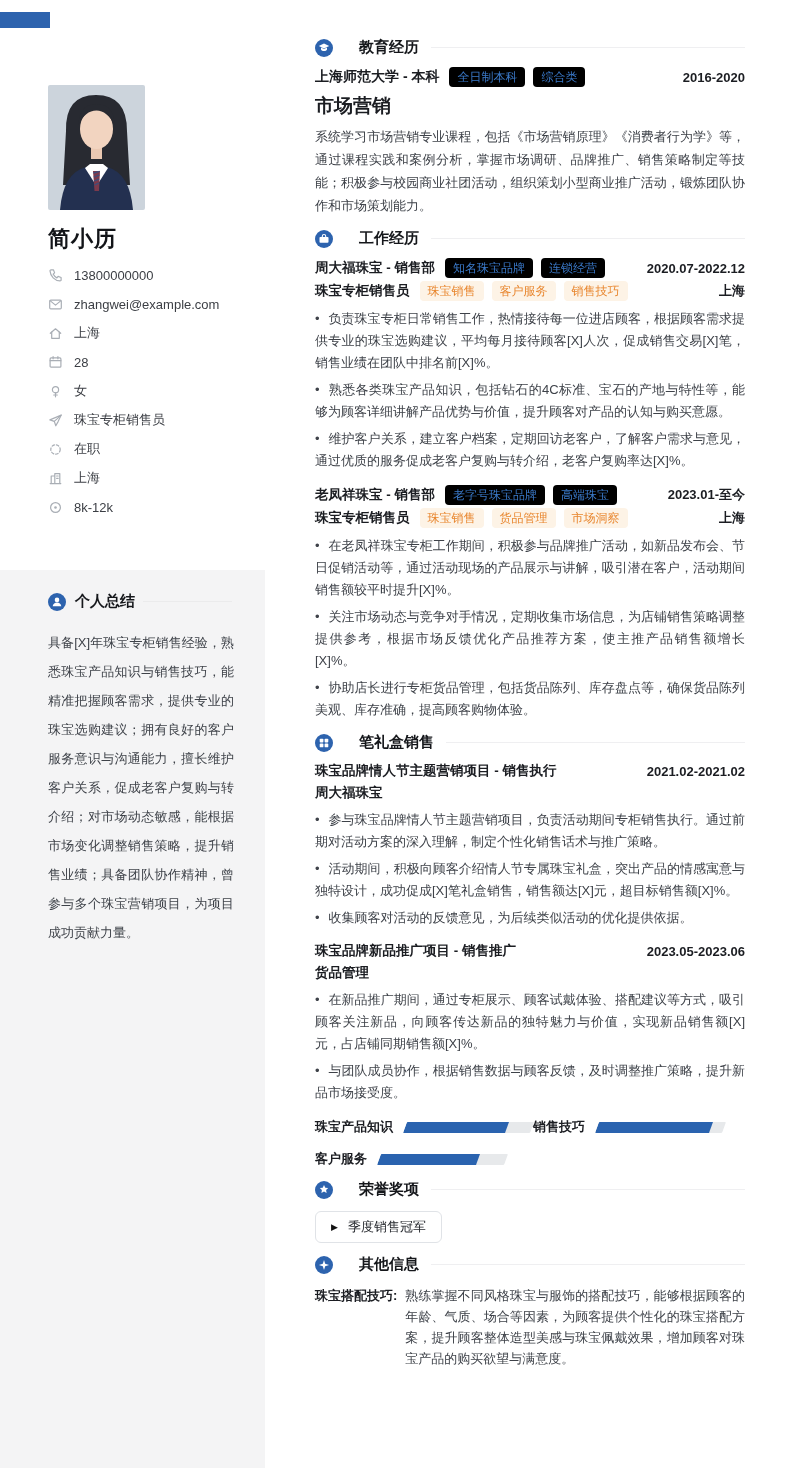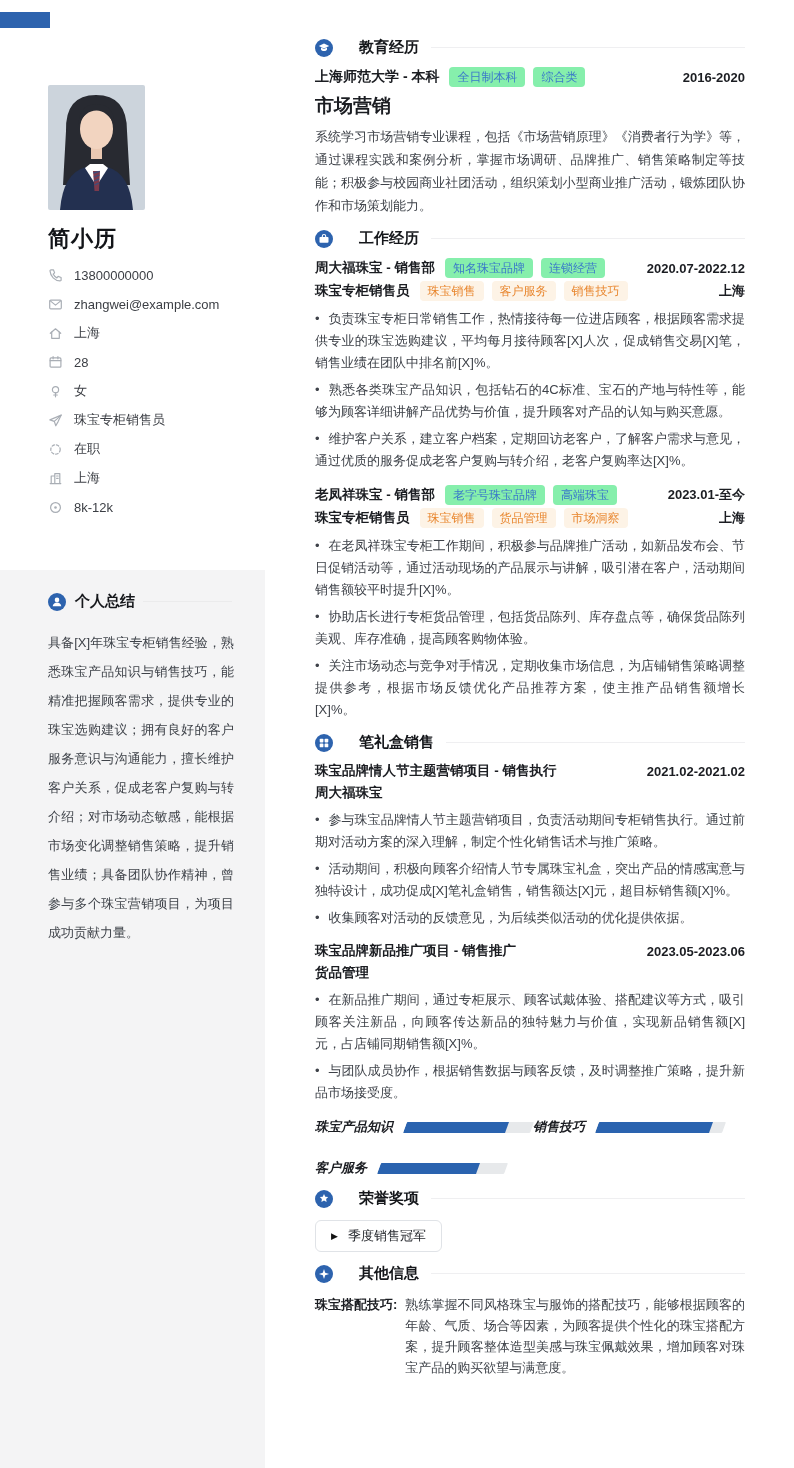--- a/index.html
+++ b/index.html
@@ -33,35 +33,35 @@
   .sec-head { display:flex; align-items:center; margin-bottom:10px; }
   .sec-icon { width:18px; height:18px; flex:none; display:inline-flex; }
   .sec-title { font-size:15px; font-weight:700; color:#15171b; margin-left:26px; white-space:nowrap; }
   .sec-line { flex:1; height:1px; background:#efeff1; margin-left:12px; }
 
   .head-row { display:flex; align-items:center; margin-bottom:3px; }
   .h-name { font-weight:700; font-size:13.5px; color:#1b1d22; white-space:nowrap; }
   .edu-school { font-size:14px; }
   .tags { display:inline-flex; gap:8px; margin-left:10px; }
   .tag { font-size:12px; line-height:1; padding:4px 8px; border-radius:4px; white-space:nowrap; }
-  .tag.blue { color:#3a79c9; background:#86efac; }
+  .tag.blue { color:#3a79c9; background:#000000; }
   .tag.orange { color:#e8862e; background:#fdf3e6; }
   .date { margin-left:auto; font-weight:700; font-size:13px; color:#1b1d22; white-space:nowrap; padding-left:8px; }
   .major { margin:6px 0 6px; font-size:19px; }
   .para { font-size:13px; line-height:22px; color:#3e4249; text-align:justify; margin:0 0 5px; }
   .edu-para { line-height:23px; margin-top:2px; }
   .dot { margin-right:9px; }
   .role-row { margin-bottom:7px; }
   .job-block { margin-top:4px; }
   .job-block + .job-block { margin-top:13px; }
   .proj-block + .proj-block { margin-top:13px; }
   .proj-title-row { margin-bottom:4px; }
   .org-line { font-weight:700; font-size:13.5px; color:#1b1d22; margin:4px 0 7px; }
 
-  .skills-grid { display:grid; grid-template-columns:218px auto; row-gap:23px; margin:14px 0 6px;font-style:italic; }
+  .skills-grid { display:grid; grid-template-columns:218px auto; row-gap:14px; margin:14px 0 6px; }
   .skill-cell { display:flex; align-items:center; }
   .skill-label { font-weight:700; font-size:13px; color:#1b1d22; white-space:nowrap; margin-right:12px; }
   .bar-track { display:block; width:127px; height:11px; background:#e7e9eb; transform:skewX(-20deg); overflow:hidden; border-radius:1px; }
   .bar-fill { display:block; height:100%; background:#2a63af; }
 
   .honor-row { margin:12px 0 4px; }
   .honor-chip { display:inline-flex; align-items:center; gap:10px; padding:6px 15px; border:1px solid #e0e3e7; border-radius:6px; font-size:13px; color:#26292e; background:#fff; cursor:default; }
   .tri { font-size:9px; color:#111; line-height:1; }
 
   .other-body { display:flex; align-items:flex-start; margin-top:11px; }
@@ -260,22 +260,22 @@
             <div class="head-row role-row">
               <span class="h-name">珠宝专柜销售员</span>
               <span class="tags">
                 <span class="tag orange">珠宝销售</span>
                 <span class="tag orange">货品管理</span>
                 <span class="tag orange">市场洞察</span>
               </span>
               <span class="date">上海</span>
             </div>
             <p class="para"><span class="dot">•</span><span>在老凤祥珠宝专柜工作期间，积极参与品牌推广活动，如新品发布会、节日促销活动等，通过活动现场的产品展示与讲解，吸引潜在客户，活动期间销售额较平时提升[X]%。</span></p>
+            <p class="para"><span class="dot">•</span><span>关注市场动态与竞争对手情况，定期收集市场信息，为店铺销售策略调整提供参考，根据市场反馈优化产品推荐方案，使主推产品销售额增长[X]%。</span></p>
             <p class="para"><span class="dot">•</span><span>协助店长进行专柜货品管理，包括货品陈列、库存盘点等，确保货品陈列美观、库存准确，提高顾客购物体验。</span></p>
-            <p class="para"><span class="dot">•</span><span>关注市场动态与竞争对手情况，定期收集市场信息，为店铺销售策略调整提供参考，根据市场反馈优化产品推荐方案，使主推产品销售额增长[X]%。</span></p>
           </div>
         </div>
     </div>
 
     <div class="section">
       <div class="sec-head">
         <span class="sec-icon">
           <svg width="18" height="18" viewBox="0 0 18 18">
               <circle cx="9" cy="9" r="9" fill="#2d63ae"></circle>
               <rect x="4.7" y="4.7" width="3.7" height="3.7" rx="0.9" fill="#fff"></rect>

